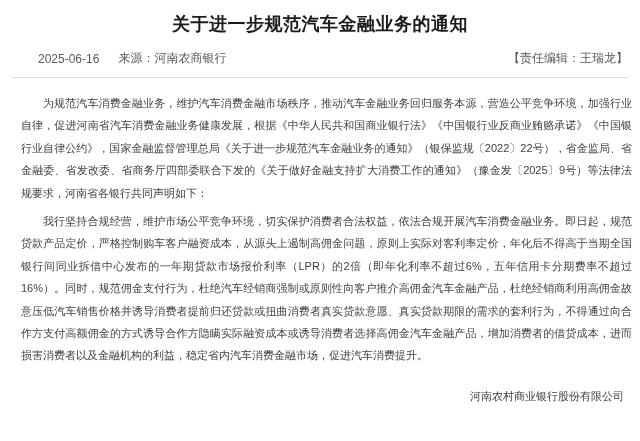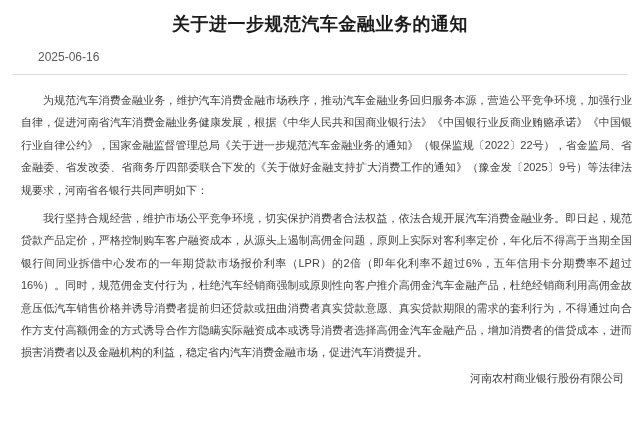--- a/index.html
+++ b/index.html
@@ -51,36 +51,38 @@
     font-size: 11px;
     line-height: 22.4px;
     text-align: justify;
     color: #3f3f3f;
   }
   .body-text p {
     margin: 0 0 6px 0;
     text-indent: 2em;
   }
   .signature-block {
-    margin: 7px 16px 0 0;
+    margin: 22px 16px 0 0;
     text-align: right;
     font-size: 11px;
     color: #3f3f3f;
   }
   .signature-name { line-height: 14px; }
 </style>
 </head>
 <body>
 
 <div class="article">
 
   <h1 class="page-title">关于进一步规范汽车金融业务的通知</h1>
 
   <div class="meta-row">
     <span class="meta-date">2025-06-16</span>
+    <span class="meta-source">来源：河南农商银行</span>
+    <span class="meta-editor">【责任编辑：王瑞龙】</span>
   </div>
 
   <hr class="divider">
 
   <div class="body-text">
     <p>为规范汽车消费金融业务，维护汽车消费金融市场秩序，推动汽车金融业务回归服务本源，营造公平竞争环境，加强行业自律，促进河南省汽车消费金融业务健康发展，根据《中华人民共和国商业银行法》《中国银行业反商业贿赂承诺》《中国银行业自律公约》，国家金融监督管理总局《关于进一步规范汽车金融业务的通知》（银保监规〔2022〕22号），省金监局、省金融委、省发改委、省商务厅四部委联合下发的《关于做好金融支持扩大消费工作的通知》（豫金发〔2025〕9号）等法律法规要求，河南省各银行共同声明如下：</p>
     <p>我行坚持合规经营，维护市场公平竞争环境，切实保护消费者合法权益，依法合规开展汽车消费金融业务。即日起，规范贷款产品定价，严格控制购车客户融资成本，从源头上遏制高佣金问题，原则上实际对客利率定价，年化后不得高于当期全国银行间同业拆借中心发布的一年期贷款市场报价利率（LPR）的2倍（即年化利率不超过6%，五年信用卡分期费率不超过16%）。同时，规范佣金支付行为，杜绝汽车经销商强制或原则性向客户推介高佣金汽车金融产品，杜绝经销商利用高佣金故意压低汽车销售价格并诱导消费者提前归还贷款或扭曲消费者真实贷款意愿、真实贷款期限的需求的套利行为，不得通过向合作方支付高额佣金的方式诱导合作方隐瞒实际融资成本或诱导消费者选择高佣金汽车金融产品，增加消费者的借贷成本，进而损害消费者以及金融机构的利益，稳定省内汽车消费金融市场，促进汽车消费提升。</p>
   </div>
 
   <div class="signature-block">

